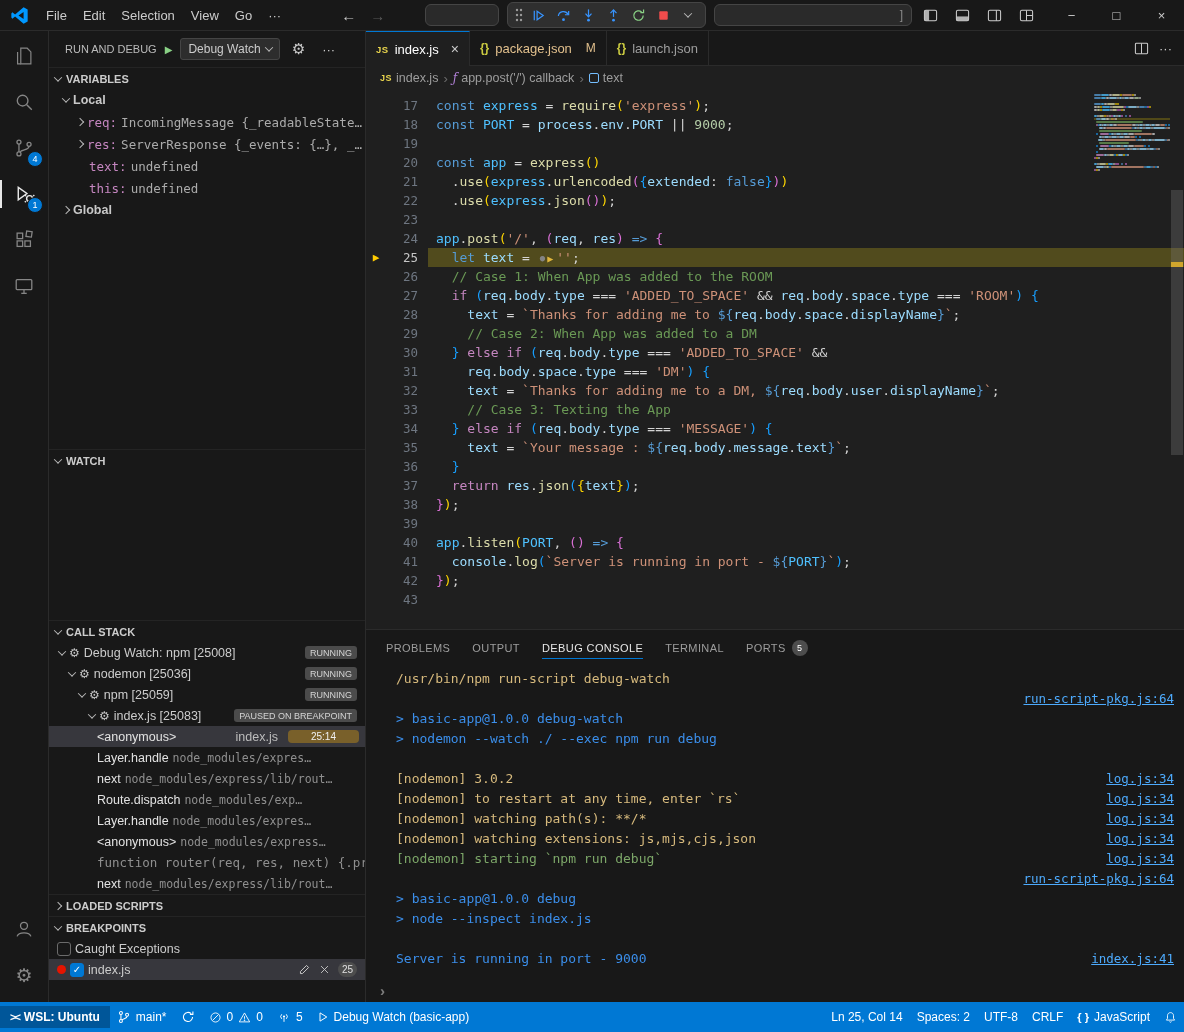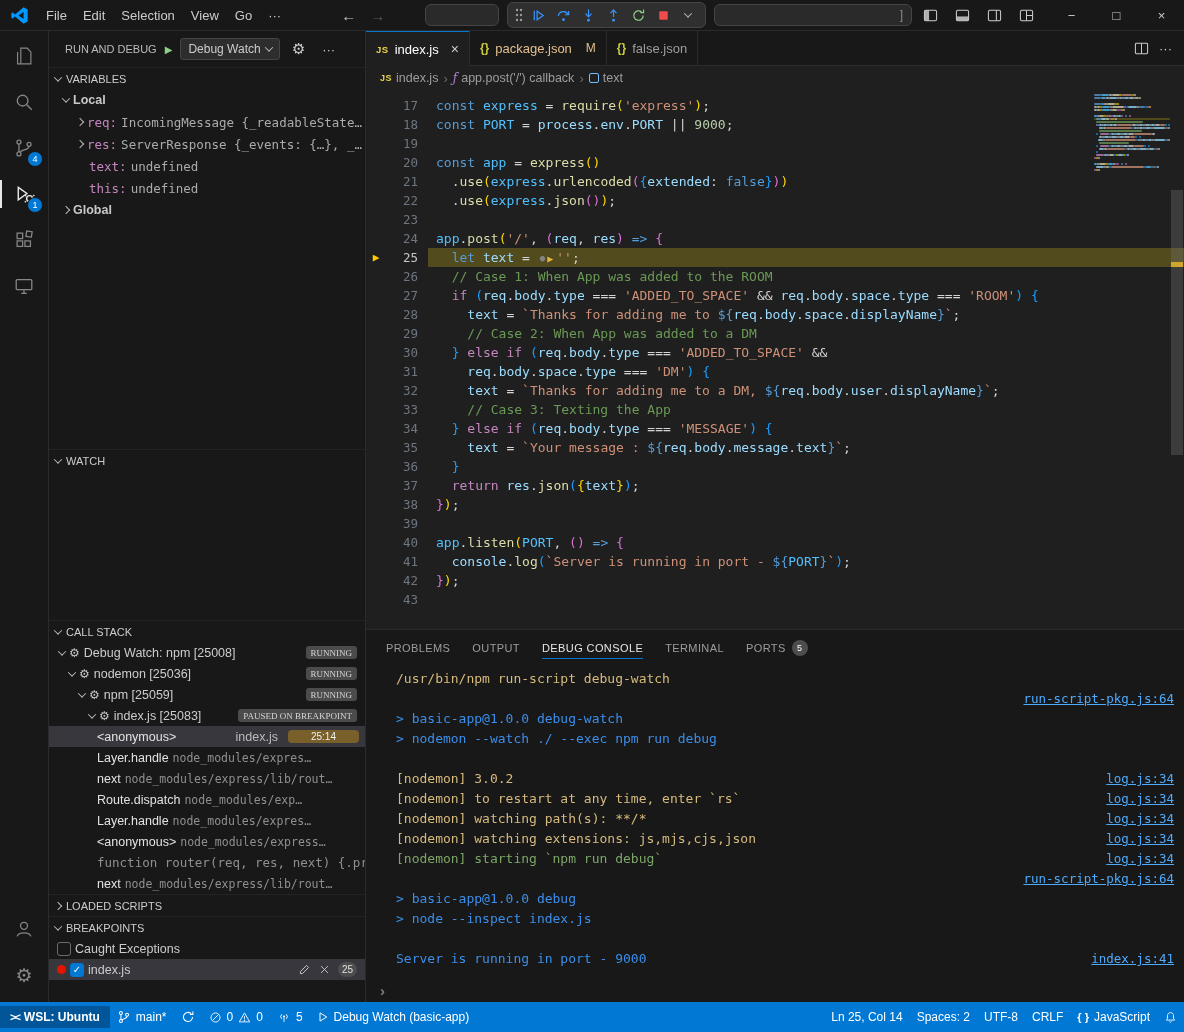--- a/index.html
+++ b/index.html
@@ -47,38 +47,38 @@
   .sidebar{flex:0 0 317px;background:#181818;border-right:1px solid #2b2b2b;display:flex;
     flex-direction:column;overflow:hidden}
   .sb-titlebar{flex:0 0 36px;display:flex;align-items:center;padding:0 8px 0 16px;gap:8px}
   .sb-title{font-size:11px;color:#bbbbbb;white-space:nowrap}
   .launch-chip{display:flex;align-items:center;gap:5px;background:#2d2d2d;border:1px solid #454545;
     border-radius:3px;height:22px;padding:0 7px;font-size:12px;color:#cccccc}
   .play-glyph{color:#89d185;font-size:10px}
   .sb-iconbtn{width:22px;height:22px;display:grid;place-items:center;color:#cccccc}
   .section{display:flex;flex-direction:column;overflow:hidden}
   .section-header{flex:0 0 22px;display:flex;align-items:center;gap:5px;padding-left:6px;
-    font-size:11px;font-weight:normal;color:#cccccc;border-top:1px solid #242424}
+    font-size:11px;font-weight:bold;color:#cccccc;border-top:1px solid #242424}
   .chev{width:6px;height:6px;border-right:1.2px solid #b8b8b8;border-bottom:1.2px solid #b8b8b8;
     display:inline-block;flex:none}
   .chev.down{transform:rotate(45deg) translate(-1px,-1px)}
   .chev.right{transform:rotate(-45deg)}
   .sec-vars{flex:0 0 382px}
   .sec-watch{flex:1 1 auto}
   .sec-stack{flex:0 0 274px}
   .sec-loaded{flex:0 0 22px}
   .sec-bps{flex:0 0 86px}
   .tree{overflow:hidden}
   .tree-row{height:22px;display:flex;align-items:center;gap:4px;white-space:nowrap;overflow:hidden;font-size:12.5px}
   .stack-row{height:21px}
   .var-name{color:#c586c0}
   .var-value{color:#ababab;overflow:hidden;text-overflow:ellipsis}
   .scope-label{font-weight:bold;color:#c8c8c8;font-size:12.5px}
   .badge-pill{margin-left:auto;margin-right:8px;background:#4b4b4b;color:#d4d4d4;font-size:9px;
-    border-radius:3px;padding:1.5px 5px;flex:none;font-family:Liberation Serif, serif}
+    border-radius:3px;padding:1.5px 5px;flex:none;font-family:Liberation Sans, sans-serif}
   .row-selected{background:#37373d}
   .frame-name{color:#e2e2e2}
   .frame-path{color:#8f8f8f;overflow:hidden;text-overflow:ellipsis}
   .frame-dim{color:#8f8f8f}
   .loc-badge{background:#79602a;color:#f0f0f0;font-size:10px;border-radius:4px;padding:1px 23px;
     margin-right:6px;flex:none}
   .frame-file{color:#bcbcbc;margin-left:auto;padding-right:6px}
   .sess-icon{font-family:"DejaVu Sans",sans-serif;font-size:12px;color:#c5c5c5;flex:none}
   .cb{width:14px;height:14px;border-radius:3px;border:1px solid #6b6b6b;flex:none;display:grid;
     place-items:center;font-size:10px;color:#fff;background:transparent}
@@ -508,21 +508,21 @@
             <span>index.js</span>
             <span class="tab-close">×</span>
           </div>
           <div class="tab">
             <span class="ficon-json">{}</span>
             <span style="color: rgb(226, 192, 141);">package.json</span>
             <span class="git-m">M</span>
           </div>
           <div class="tab">
             <span class="ficon-json">{}</span>
-            <span>false.json</span>
+            <span>launch.json</span>
           </div>
           <div class="tabs-actions">
             <span>
               <svg width="15" height="15" viewBox="0 0 16 16" stroke="#cccccc" fill="none" stroke-width="1.1">
                 <rect x="1.5" y="2.5" width="13" height="11" rx="1"></rect>
                 <line x1="8" y1="2.5" x2="8" y2="13.5"></line>
               </svg>
             </span>
             <span>···</span>
           </div>

